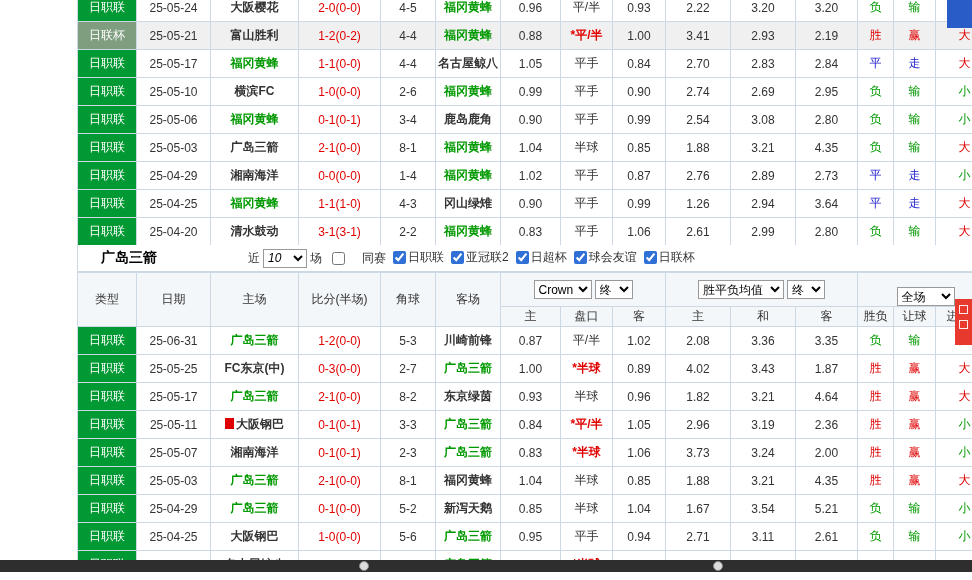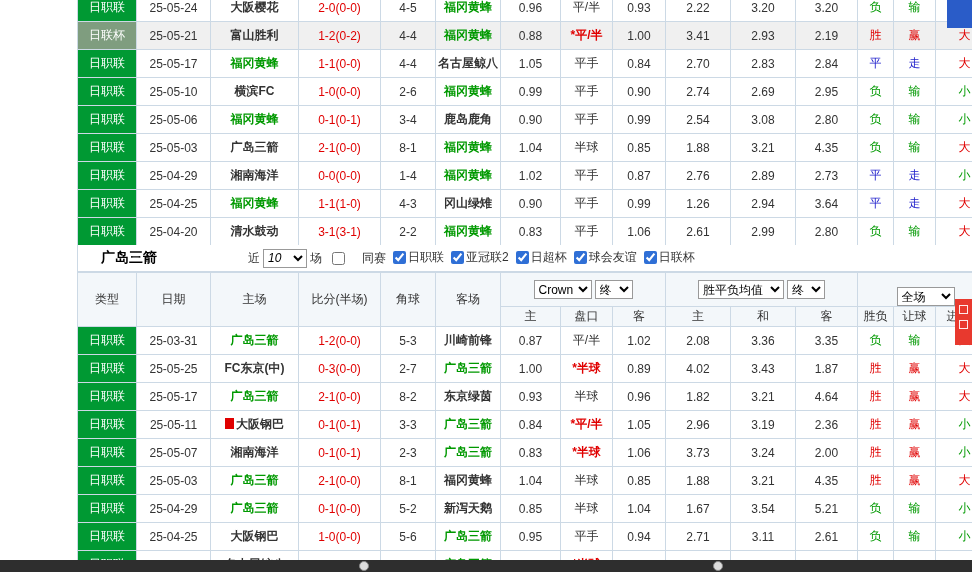--- a/index.html
+++ b/index.html
@@ -341,21 +341,21 @@
           <th>和</th>
           <th>客</th>
           <th>胜负</th>
           <th>让球</th>
           <th>进球数</th>
         </tr>
       </thead>
       <tbody id="main-tbody">
           <tr>
             <td class="league">日职联</td>
-            <td>25-03-31</td>
+            <td>25-06-31</td>
             <td><span class="team focus">广岛三箭</span></td>
             <td class="score">1-2(0-0)</td>
             <td>5-3</td>
             <td><span class="team">川崎前锋</span></td>
             <td class="odds">0.87</td>
             <td class="line">平/半</td>
             <td class="odds">1.02</td>
             <td class="odds">2.08</td>
             <td class="odds">3.36</td>
             <td class="odds">3.35</td>

